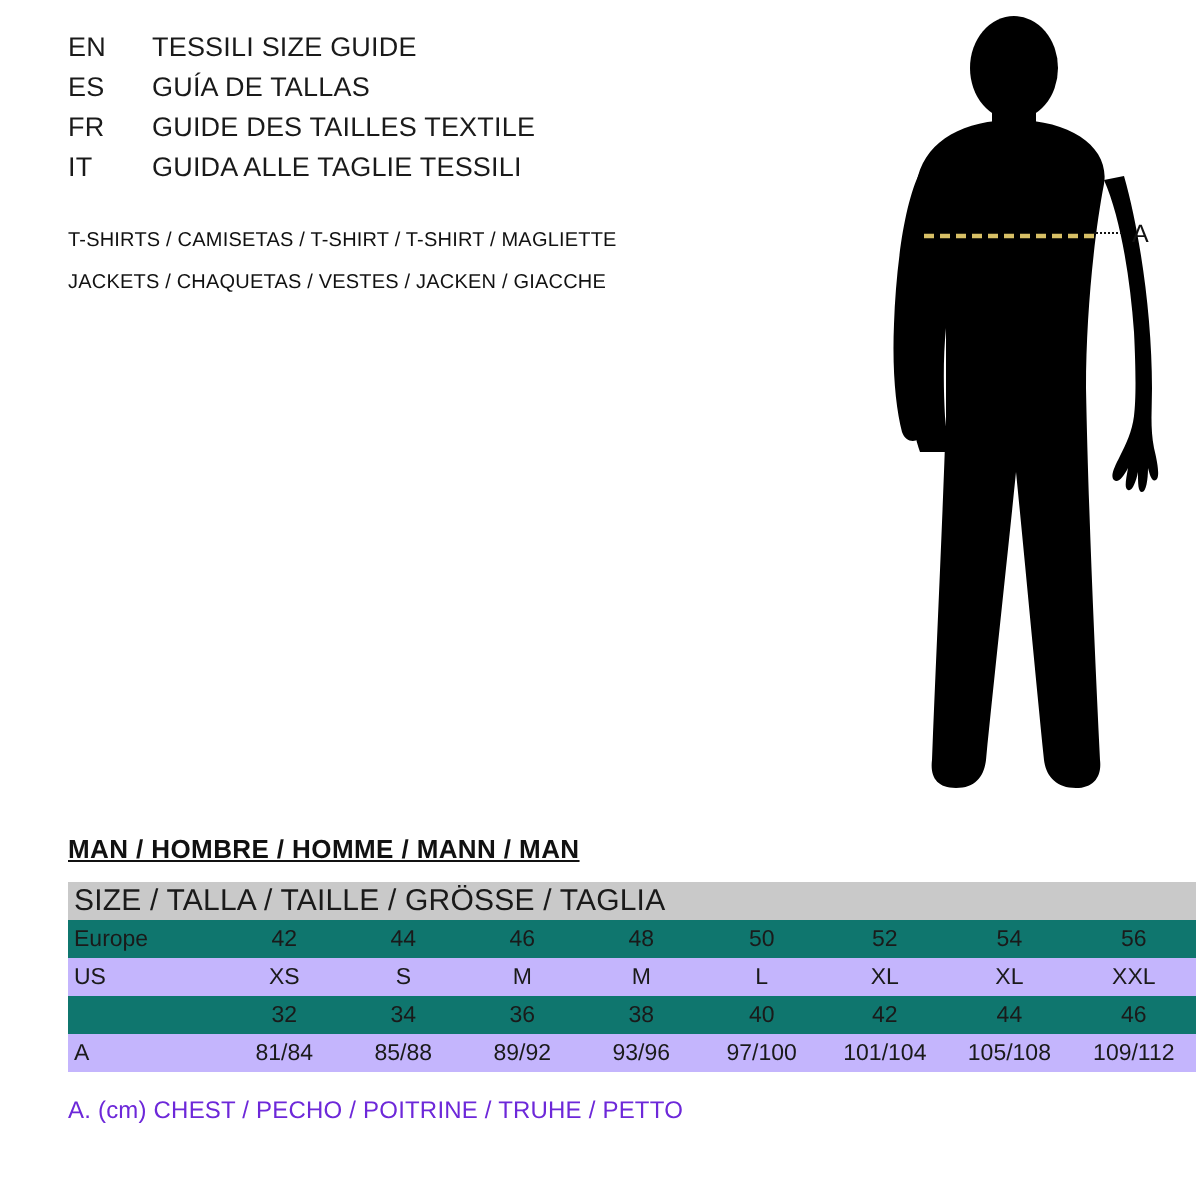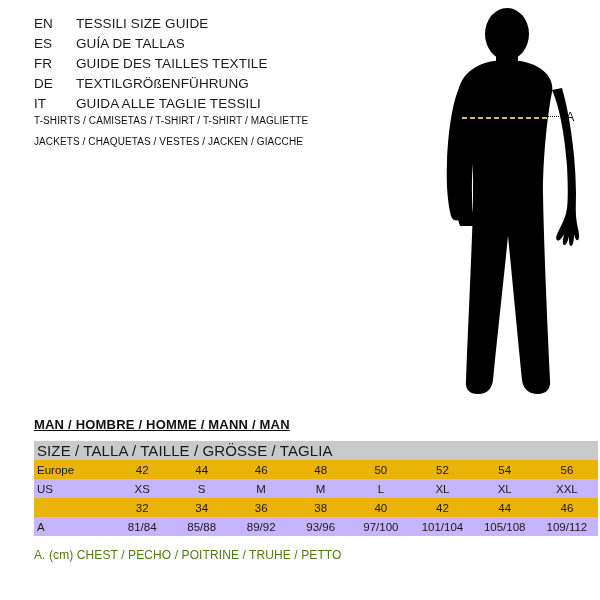--- a/index.html
+++ b/index.html
@@ -126,56 +126,52 @@
     text-align: center;
   }
   tr.head-row {
     background: #c9c9c9;
   }
   tr.head-row th {
     font-size: 15px;
     letter-spacing: 0.1px;
   }
   tr.shade {
-    background: #eab308;
+    background: #0f766e;
   }
   tr.plain {
     background: #c4b5fd;
   }
 
   .foot-note {
     position: absolute;
     left: 18px;
     top: 548px;
     font-size: 12px;
     letter-spacing: 0.1px;
-    color: #4d7c0f;
+    color: #6d28d9;
   }
 </style>
 </head>
 <body>
 
 <div class="page">
 
   <div class="lang-block">
     <div class="lang-row">
       <span class="lang-code">EN</span>
       <span class="lang-text">TESSILI SIZE GUIDE</span>
     </div>
     <div class="lang-row">
       <span class="lang-code">ES</span>
       <span class="lang-text">GUÍA DE TALLAS</span>
     </div>
     <div class="lang-row">
       <span class="lang-code">FR</span>
       <span class="lang-text">GUIDE DES TAILLES TEXTILE</span>
-    </div>
-    <div class="lang-row">
-      <span class="lang-code">DE</span>
-      <span class="lang-text">TEXTILGRÖßENFÜHRUNG</span>
     </div>
     <div class="lang-row">
       <span class="lang-code">IT</span>
       <span class="lang-text">GUIDA ALLE TAGLIE TESSILI</span>
     </div>
   </div>
 
   <div class="cat-block">
     <div class="cat-line">T-SHIRTS / CAMISETAS / T-SHIRT / T-SHIRT / MAGLIETTE</div>
     <div class="cat-line">JACKETS / CHAQUETAS / VESTES / JACKEN / GIACCHE</div>

